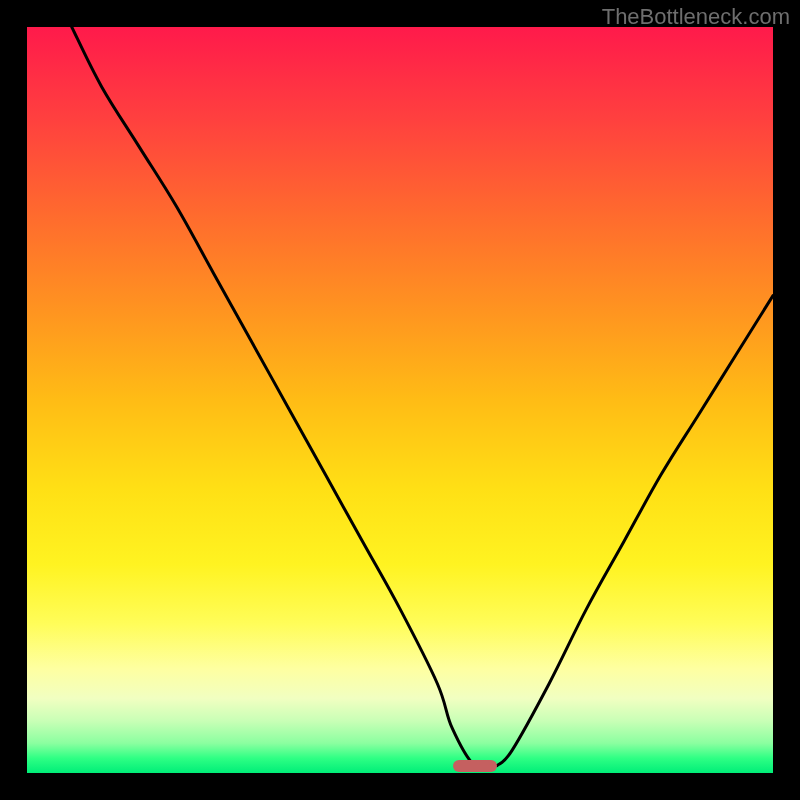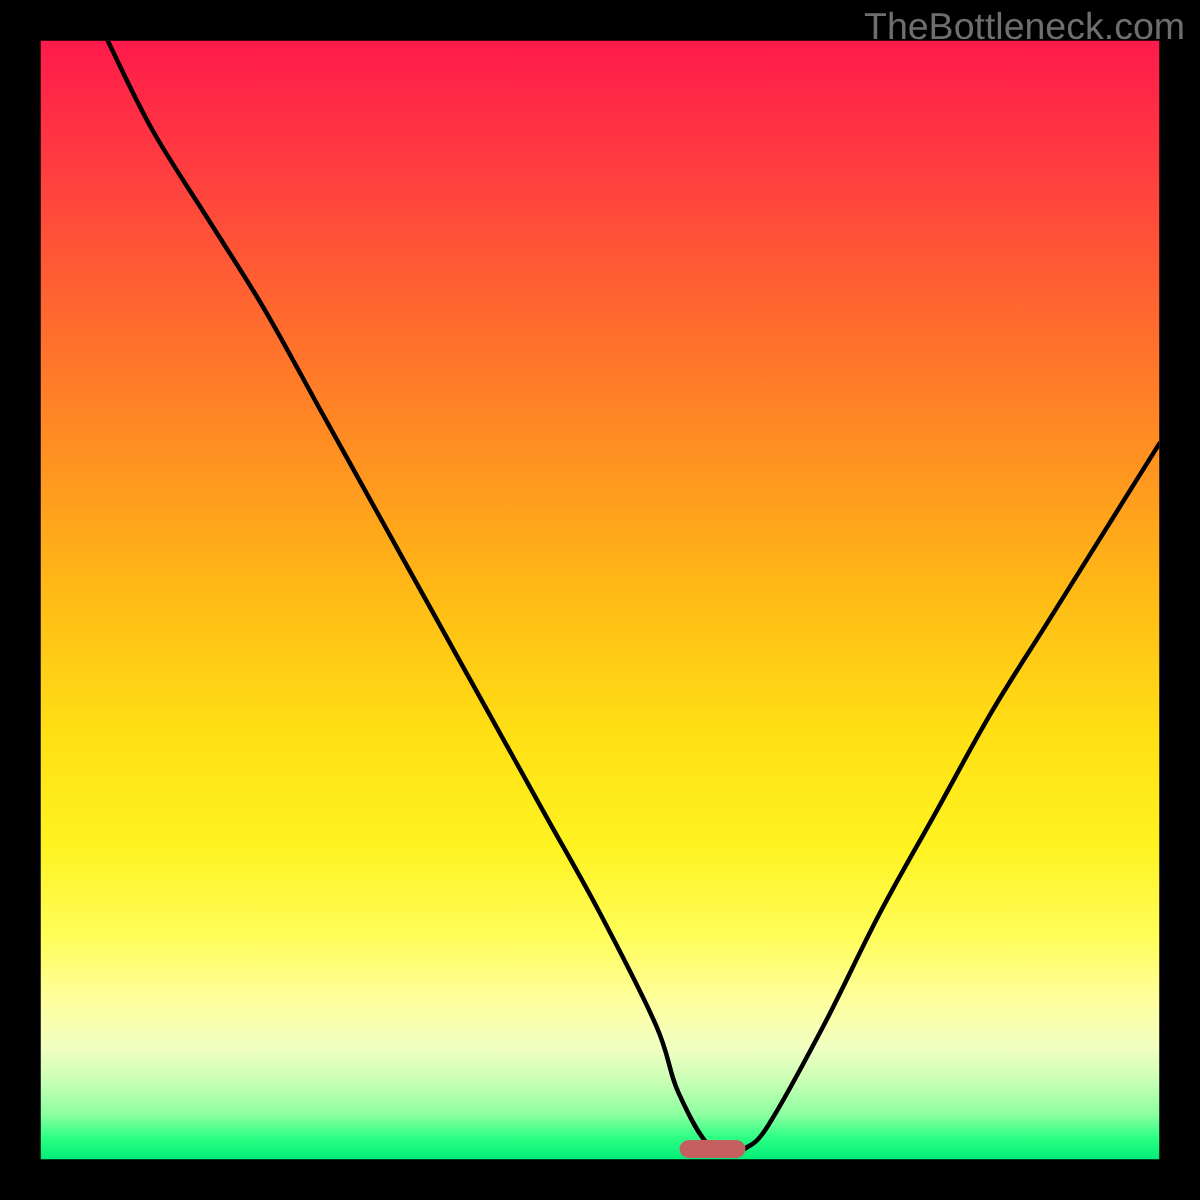--- a/index.html
+++ b/index.html
@@ -56,21 +56,21 @@
     height: 12px;
     border-radius: 6px;
     background: #c56060;
     transform: translate(-50%, -50%);
   }
   .watermark {
     position: absolute;
     top: 4px;
     right: 10px;
     color: #6e6e6e;
-    font-size: 25px;
+    font-size: 22px;
     font-weight: 400;
     letter-spacing: 0px;
     text-align: right;
     user-select: none;
   }
 </style>
 </head>
 <body>
 
 <div class="frame">

